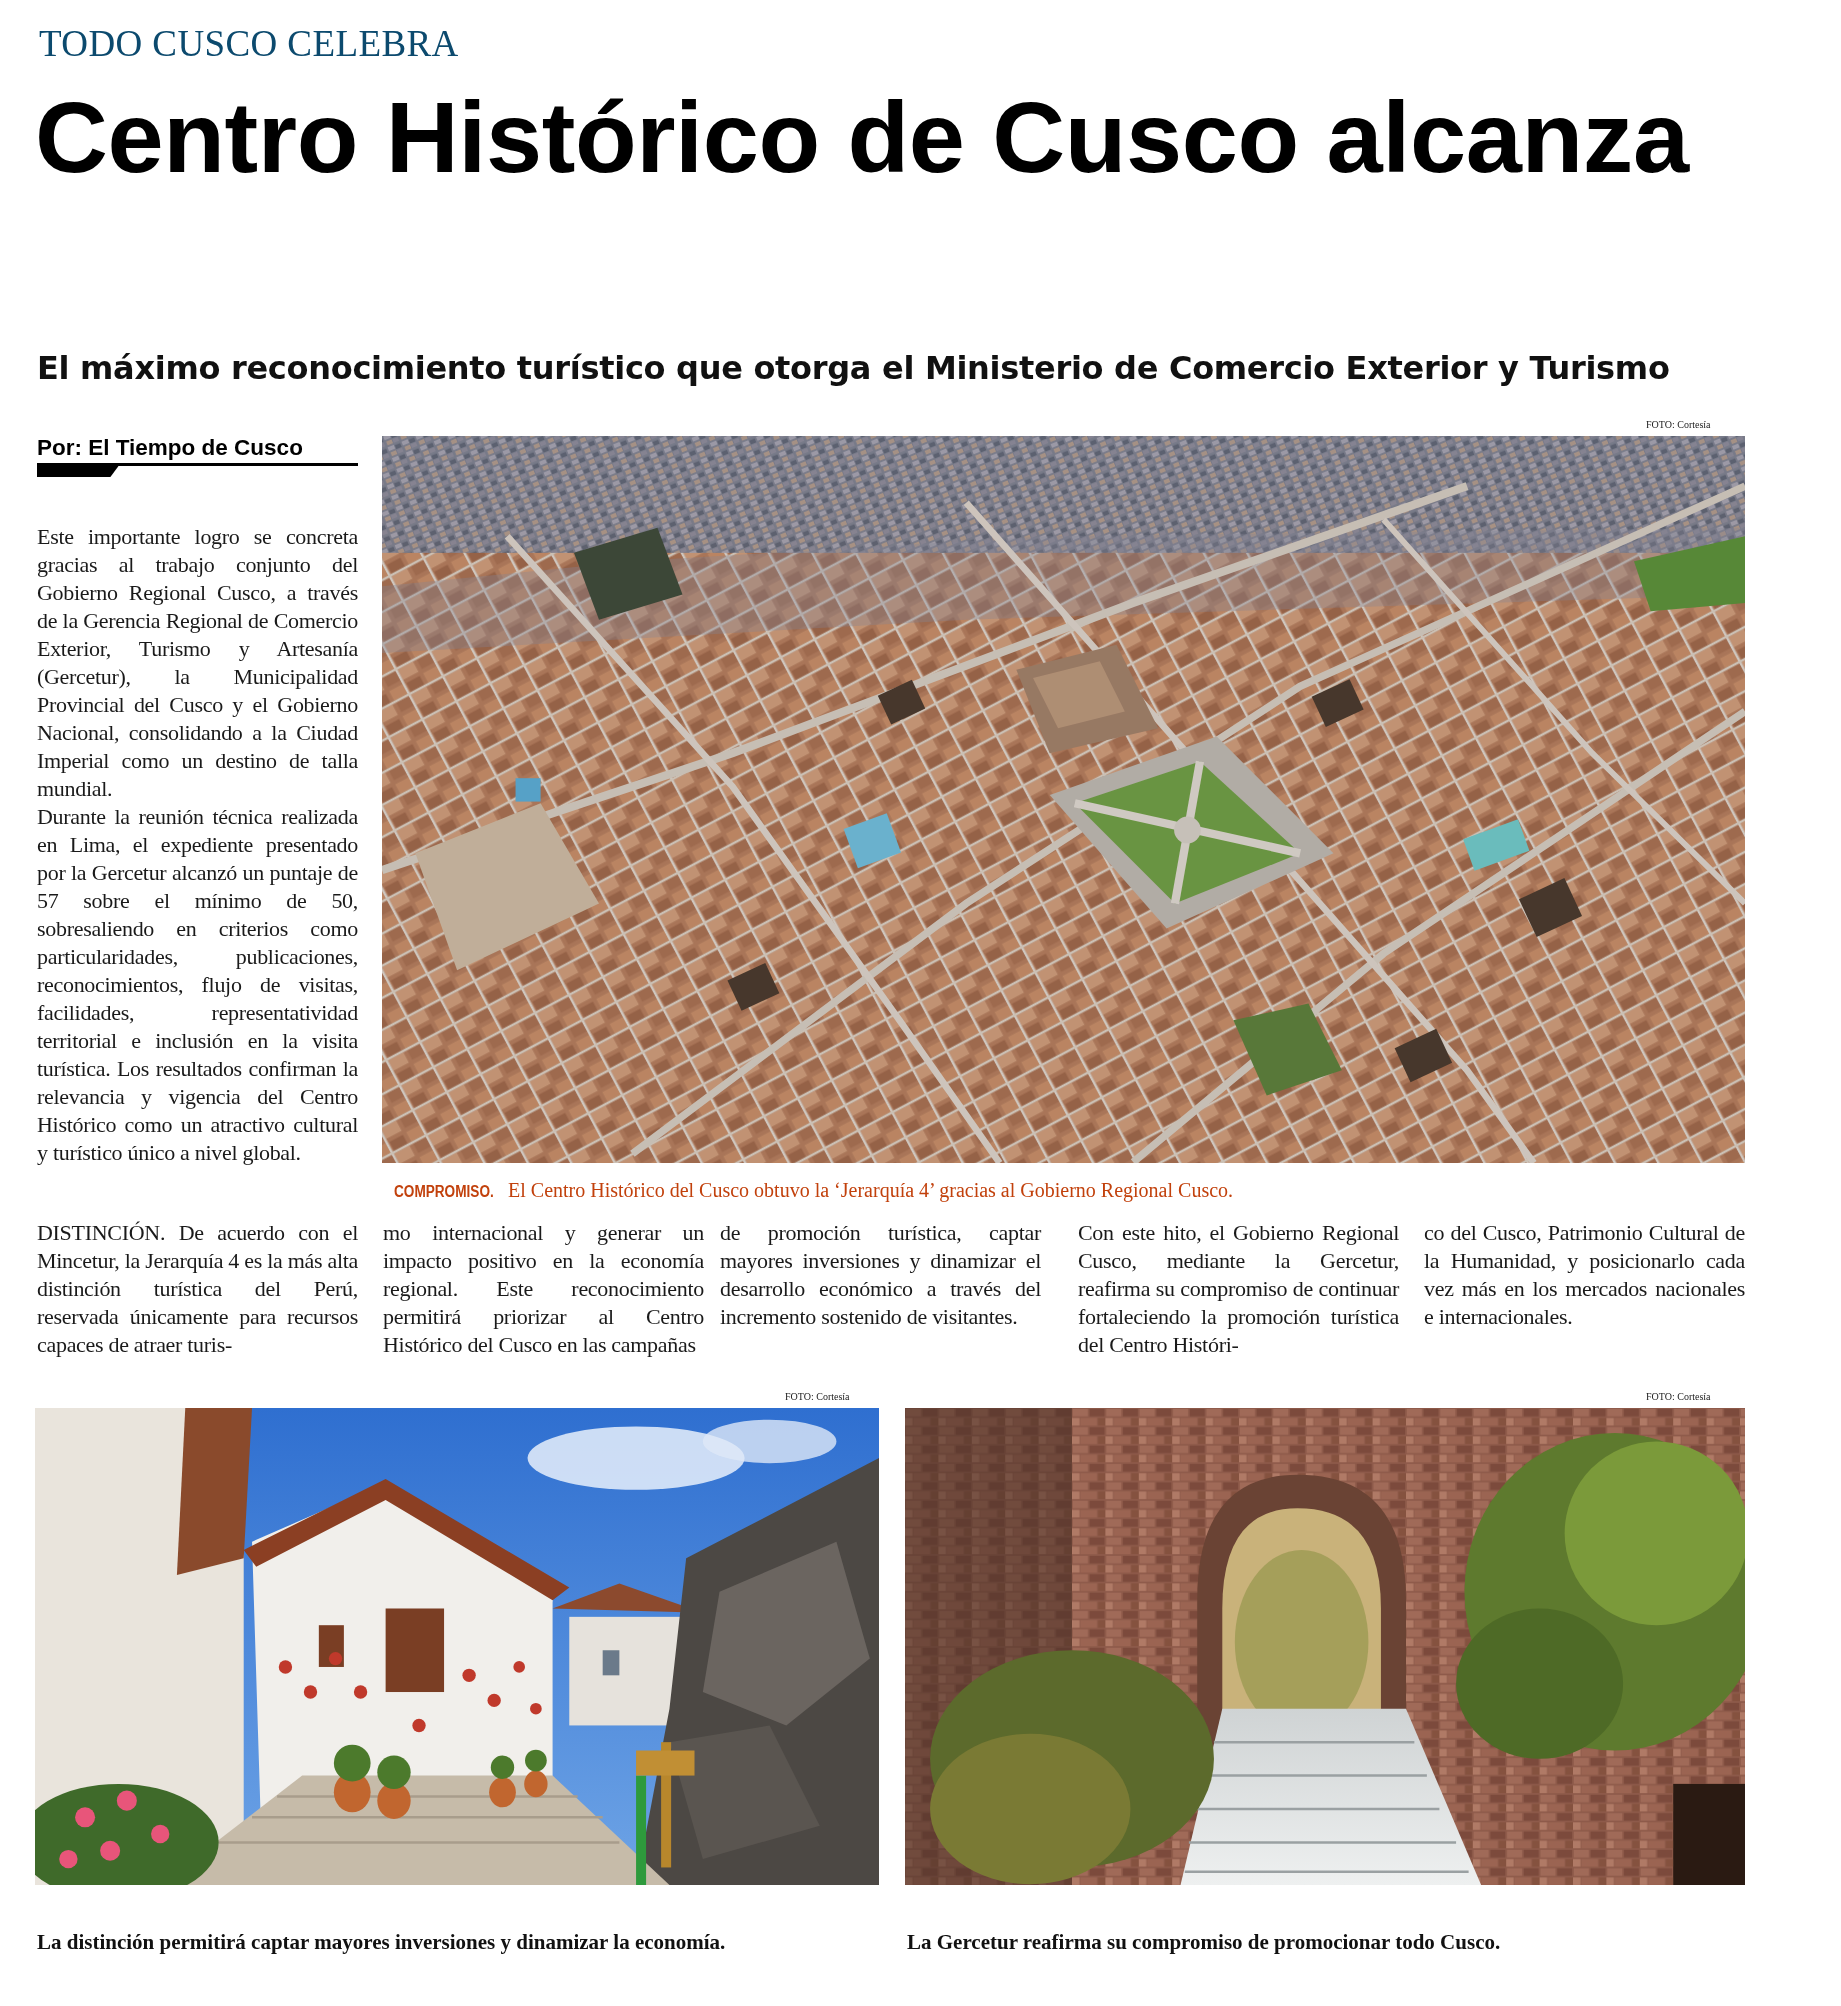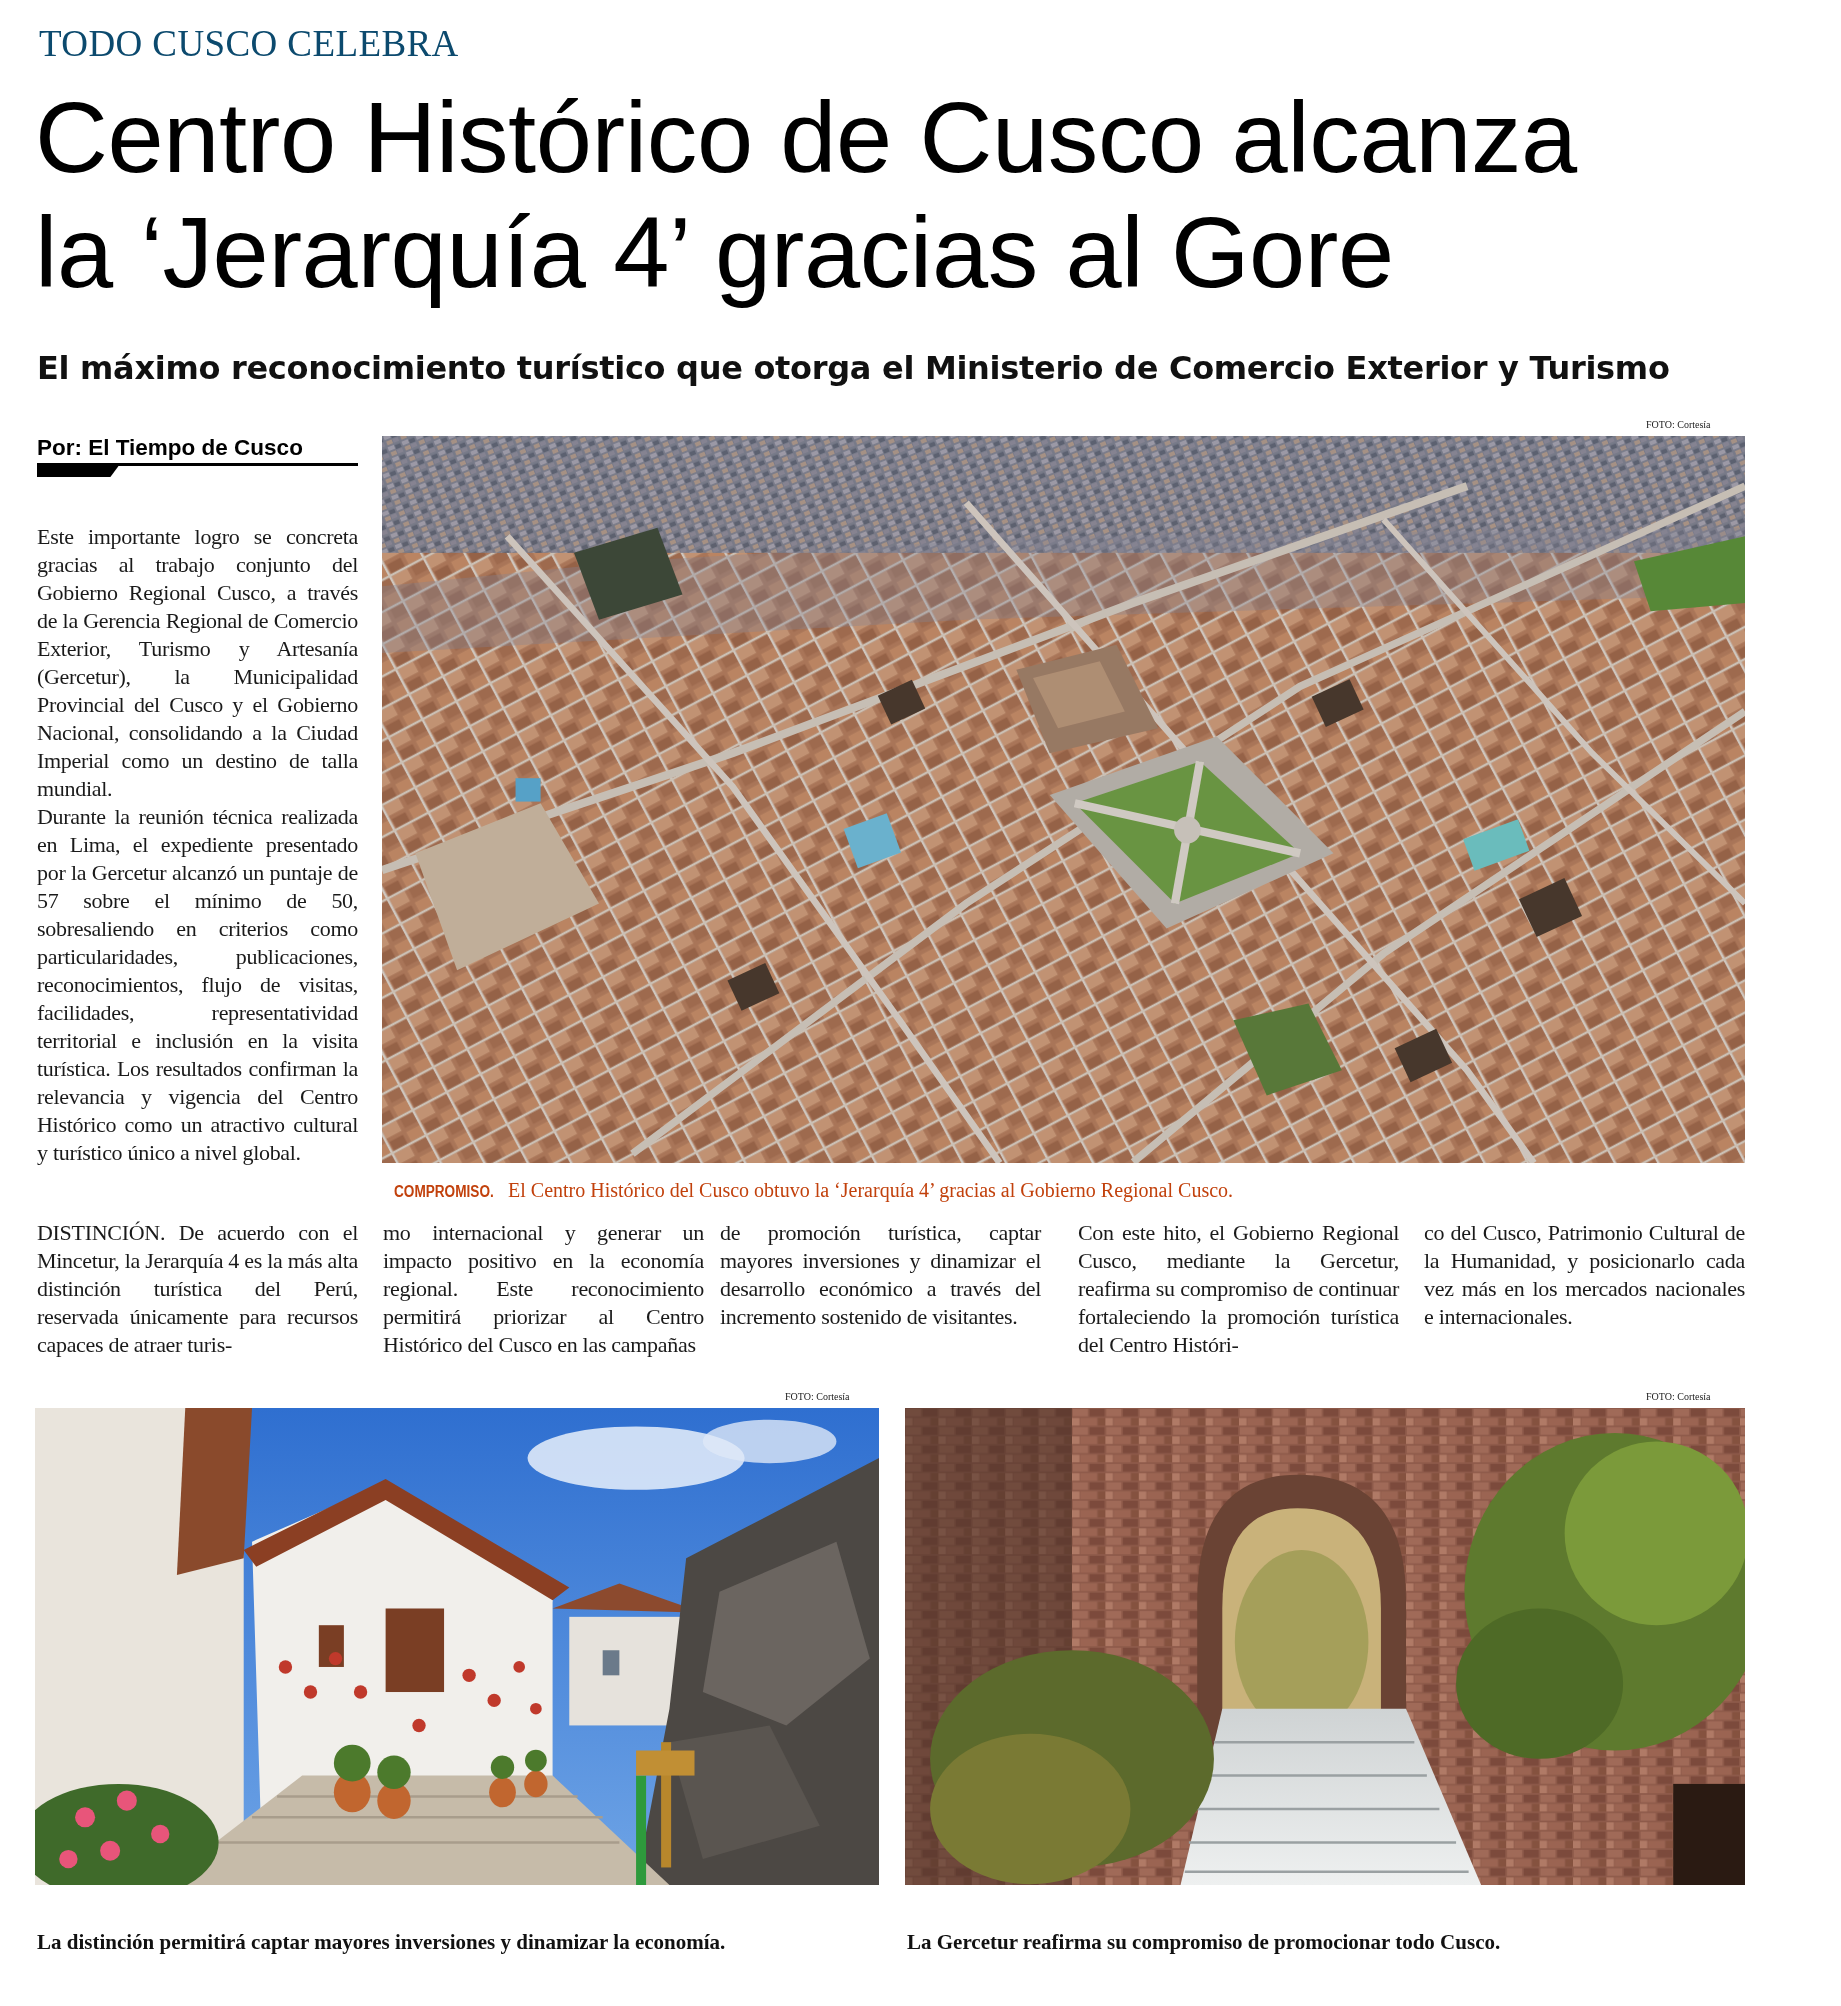--- a/index.html
+++ b/index.html
@@ -6,21 +6,21 @@
     html, body { width: 1842px; height: 2006px; background: #ffffff; overflow: hidden; }
     body { position: relative; color: #111111; }
 
     .section-tag {
       position: absolute; left: 39px; top: 20px;
       font-family: "Liberation Serif", serif; font-size: 37px; letter-spacing: 0.4px;
       line-height: 47px; color: #0c4a6e; white-space: nowrap;
     }
     .headline {
       position: absolute; left: 35px; top: 80px; width: 1787px;
-      font-family: "Liberation Sans", sans-serif; font-weight: 400;
+      font-family: "Liberation Sans", sans-serif; font-weight: 700;
       font-size: 101px; line-height: 115px; color: #000; letter-spacing: -0.4px;
     }
     .headline .line { display: block; white-space: nowrap; }
     .subtitle {
       position: absolute; left: 37px; top: 347px;
       font-family: "DejaVu Sans", sans-serif; font-weight: 700;
       font-size: 32px; line-height: 42px; color: #111; white-space: nowrap; letter-spacing: -0.3px;
     }
 
     .byline {
@@ -70,21 +70,20 @@
       line-height: 27px; color: #111; white-space: nowrap;
     }
   </style>
 </head>
 <body>
 
 <div class="section-tag">TODO CUSCO CELEBRA</div>
 
 <h1 class="headline">
   <span class="line">Centro Histórico de Cusco alcanza</span>
-  <span class="line">la ‘Jerarquía 4’ gracias al Gore</span>
 </h1>
 
 <h2 class="subtitle">El máximo reconocimiento turístico que otorga el Ministerio de Comercio Exterior y Turismo</h2>
 
 <div class="byline">Por: El Tiempo de Cusco</div>
 <div class="byline-rule"></div>
 <div class="byline-tab"></div>
 
 <div class="credit" style="left:1646px; top:417px;">FOTO: Cortesía</div>
 <div class="photo" style="left:382px; top:436px; width:1363px; height:727px;">

